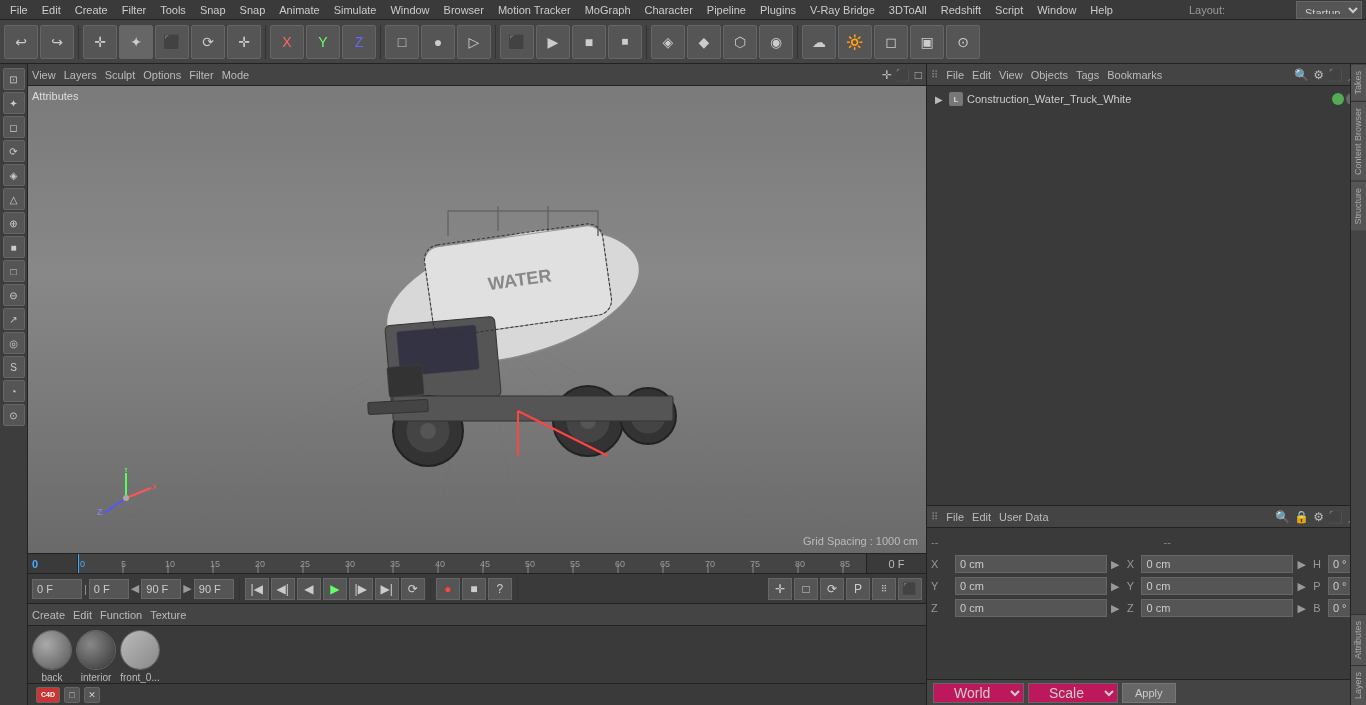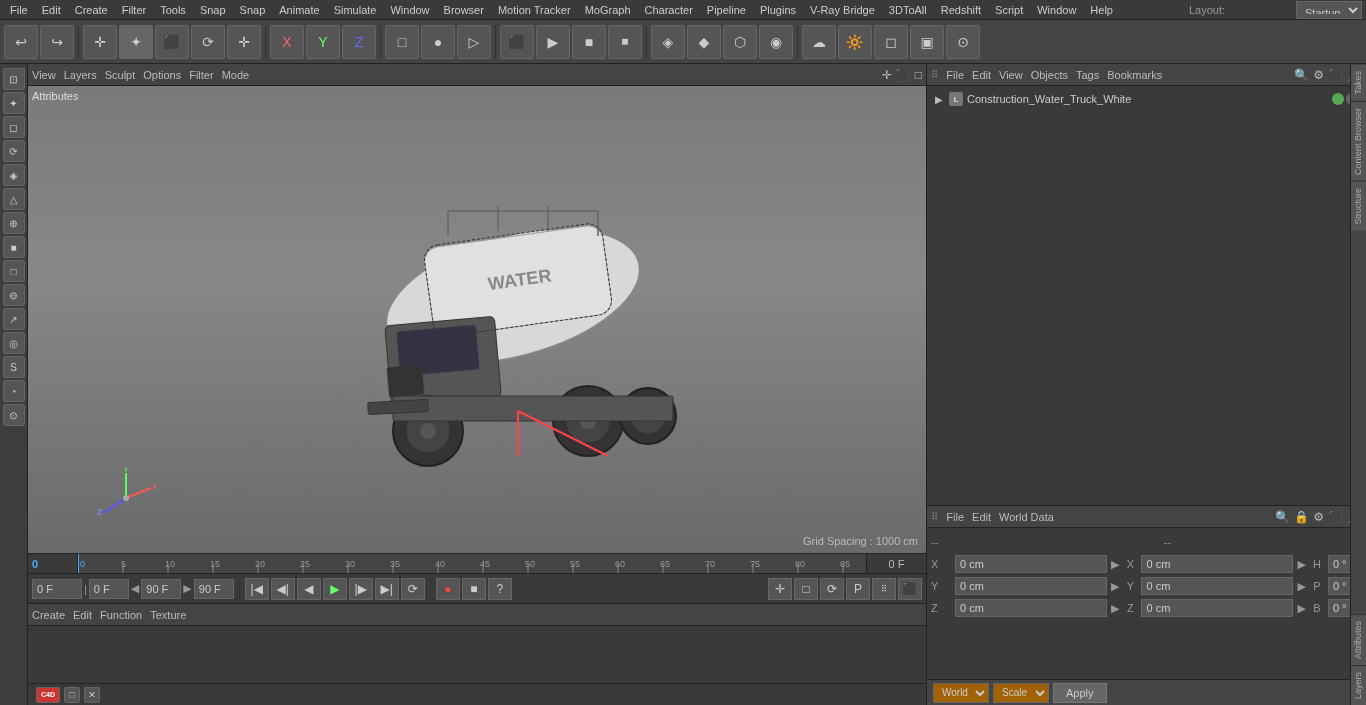--- a/index.html
+++ b/index.html
@@ -66,21 +66,21 @@
     .attr-row { display: flex; align-items: center; gap: 4px; height: 20px; }
     .attr-label { color: #999; font-size: 11px; width: 20px; flex-shrink: 0; }
     .attr-input { background: #555; border: 1px solid #666; color: #ccc; height: 18px; flex: 1; font-size: 11px; padding: 0 4px; }
     .attr-label2 { color: #999; font-size: 11px; width: 14px; text-align: center; flex-shrink: 0; }
     .attr-input2 { background: #555; border: 1px solid #666; color: #ccc; height: 18px; flex: 1; font-size: 11px; padding: 0 4px; }
     .attr-label3 { color: #999; font-size: 11px; width: 14px; text-align: center; flex-shrink: 0; }
     .attr-input3 { background: #555; border: 1px solid #666; color: #ccc; height: 18px; flex: 1; font-size: 11px; padding: 0 4px; }
 
     
     .world-bar { background: #444; display: flex; align-items: center; height: 26px; padding: 0 6px; gap: 4px; border-top: 1px solid #222; flex-shrink: 0; }
-    .world-select { background: #a16207; border: 1px solid #666; color: #ccc; height: 20px; font-size: 10px; padding: 0 4px; }
+    .world-select { background: #be185d; border: 1px solid #666; color: #ccc; height: 20px; font-size: 14px; padding: 0 16px; }
     .apply-btn { background: #666; border: 1px solid #777; color: #ccc; height: 20px; padding: 0 12px; font-size: 11px; cursor: pointer; }
 
     
     .material-panel { background: #3a3a3a; height: 80px; border-top: 1px solid #222; display: flex; flex-direction: column; flex-shrink: 0; }
     .material-toolbar { background: #444; display: flex; align-items: center; height: 22px; padding: 0 4px; gap: 8px; border-bottom: 1px solid #222; flex-shrink: 0; }
     .material-items { display: flex; gap: 4px; padding: 4px; flex: 1; align-items: center; }
     .mat-item { display: flex; flex-direction: column; align-items: center; cursor: pointer; }
     .mat-preview { width: 40px; height: 40px; border: 1px solid #666; border-radius: 50%; overflow: hidden; flex-shrink: 0; }
     .mat-preview-back { background: radial-gradient(circle at 35% 35%, #aaa, #555); width: 100%; height: 100%; }
     .mat-preview-interior { background: radial-gradient(circle at 35% 35%, #888, #333); width: 100%; height: 100%; }
@@ -378,20 +378,40 @@
       </div>
     </div>
 
     <div class="material-panel">
       <div class="material-toolbar">
         <span class="panel-tb-item">Create</span>
         <span class="panel-tb-item">Edit</span>
         <span class="panel-tb-item">Function</span>
         <span class="panel-tb-item">Texture</span>
       </div>
+      <div class="material-items">
+        <div class="mat-item">
+          <div class="mat-preview">
+            <div class="mat-preview-back"></div>
+          </div>
+          <span class="mat-label">back</span>
+        </div>
+        <div class="mat-item">
+          <div class="mat-preview">
+            <div class="mat-preview-interior"></div>
+          </div>
+          <span class="mat-label">interior</span>
+        </div>
+        <div class="mat-item">
+          <div class="mat-preview">
+            <div class="mat-preview-front"></div>
+          </div>
+          <span class="mat-label">front_0...</span>
+        </div>
+      </div>
     </div>
 
     <div class="status-bar">
       <div class="status-icons">
         <div class="status-icon" style="width:24px;height:16px;background:#c33;color:white;font-size:7px;font-weight:bold;">C4D</div>
         <div class="status-icon">□</div>
         <div class="status-icon">✕</div>
       </div>
     </div>
 
@@ -434,21 +454,21 @@
       <div style="flex:1;"></div>
       <div class="r-tab" style="font-size:9px;color:#aaa;padding:6px 2px;">Attributes</div>
       <div class="r-tab" style="font-size:9px;color:#aaa;padding:6px 2px;">Layers</div>
     </div>
 
     <div class="attrs-panel">
       <div class="attrs-toolbar">
         <span style="color:#888;font-size:10px;">⠿</span>
         <span class="panel-tb-item">File</span>
         <span class="panel-tb-item">Edit</span>
-        <span class="panel-tb-item">World Data</span>
+        <span class="panel-tb-item">User Data</span>
         <div class="panel-icons">
           <span class="panel-icon">🔍</span>
           <span class="panel-icon">🔒</span>
           <span class="panel-icon">⚙</span>
           <span class="panel-icon">⬛</span>
           <span class="panel-icon">📌</span>
         </div>
       </div>
 
       <div class="attrs-fields">

